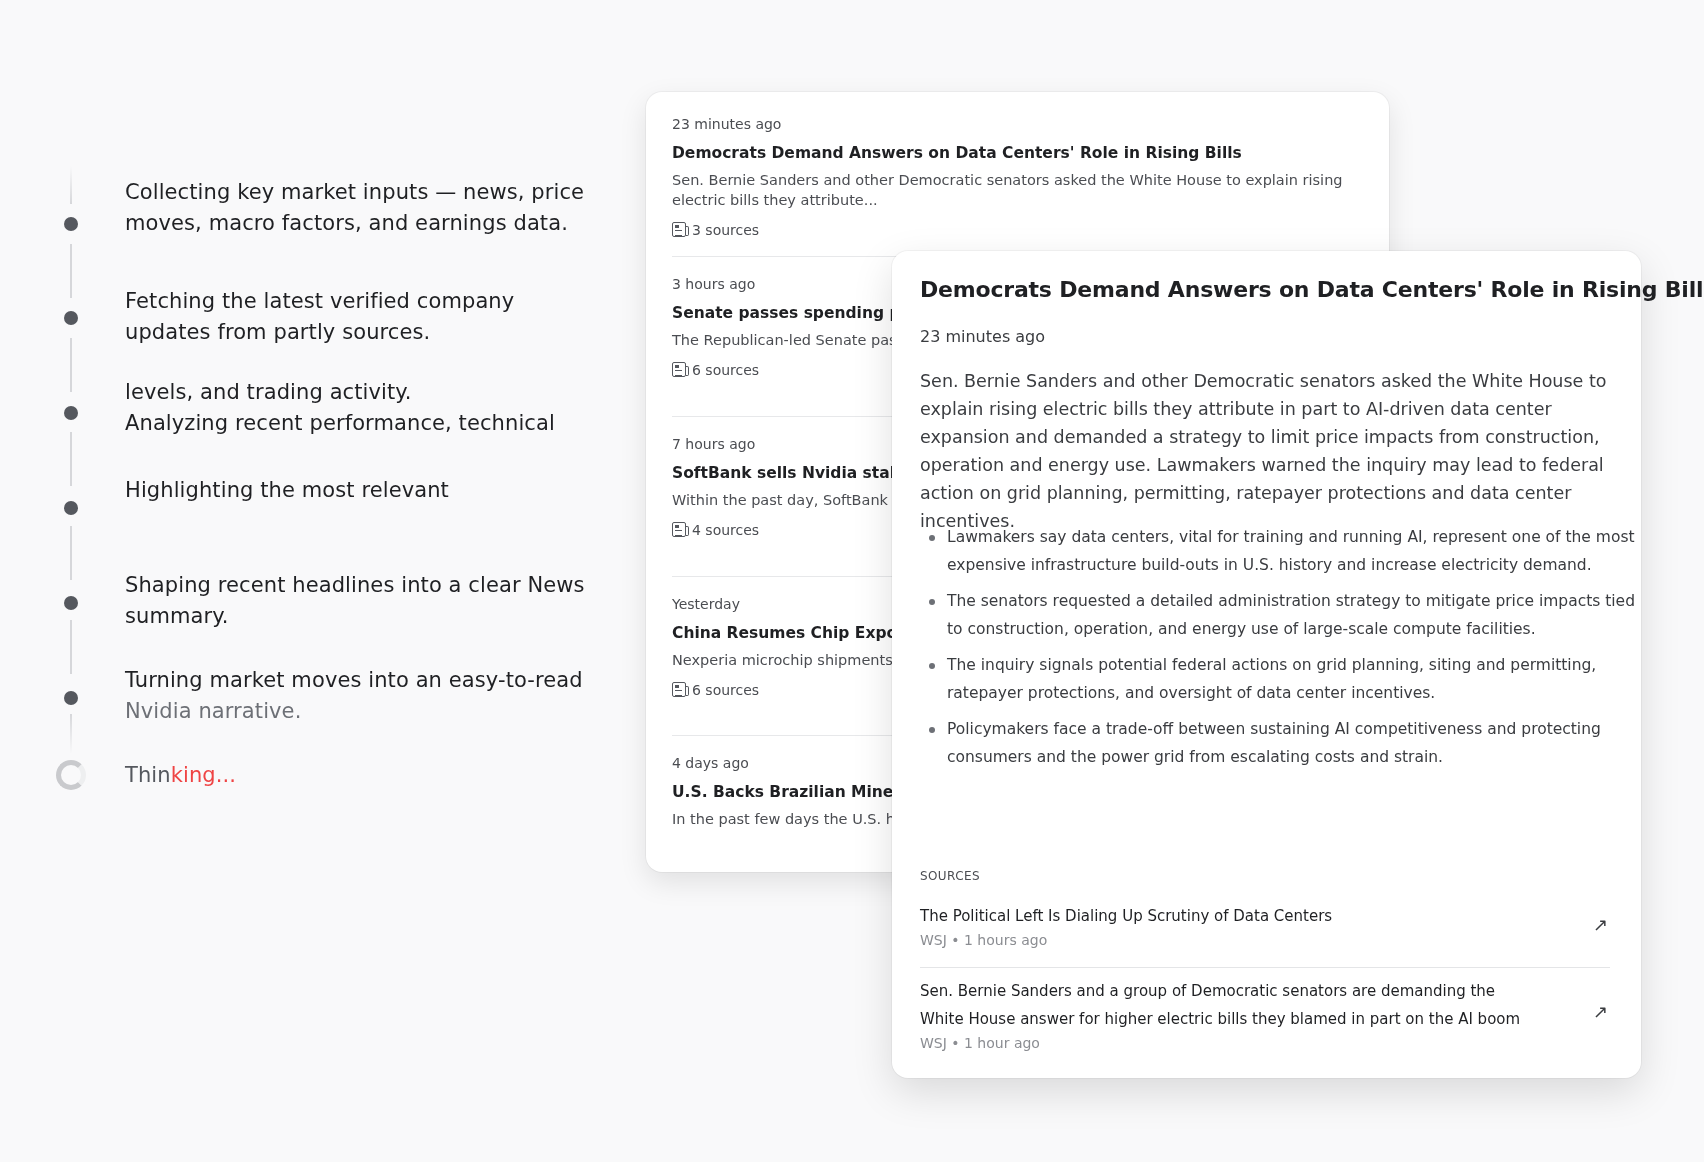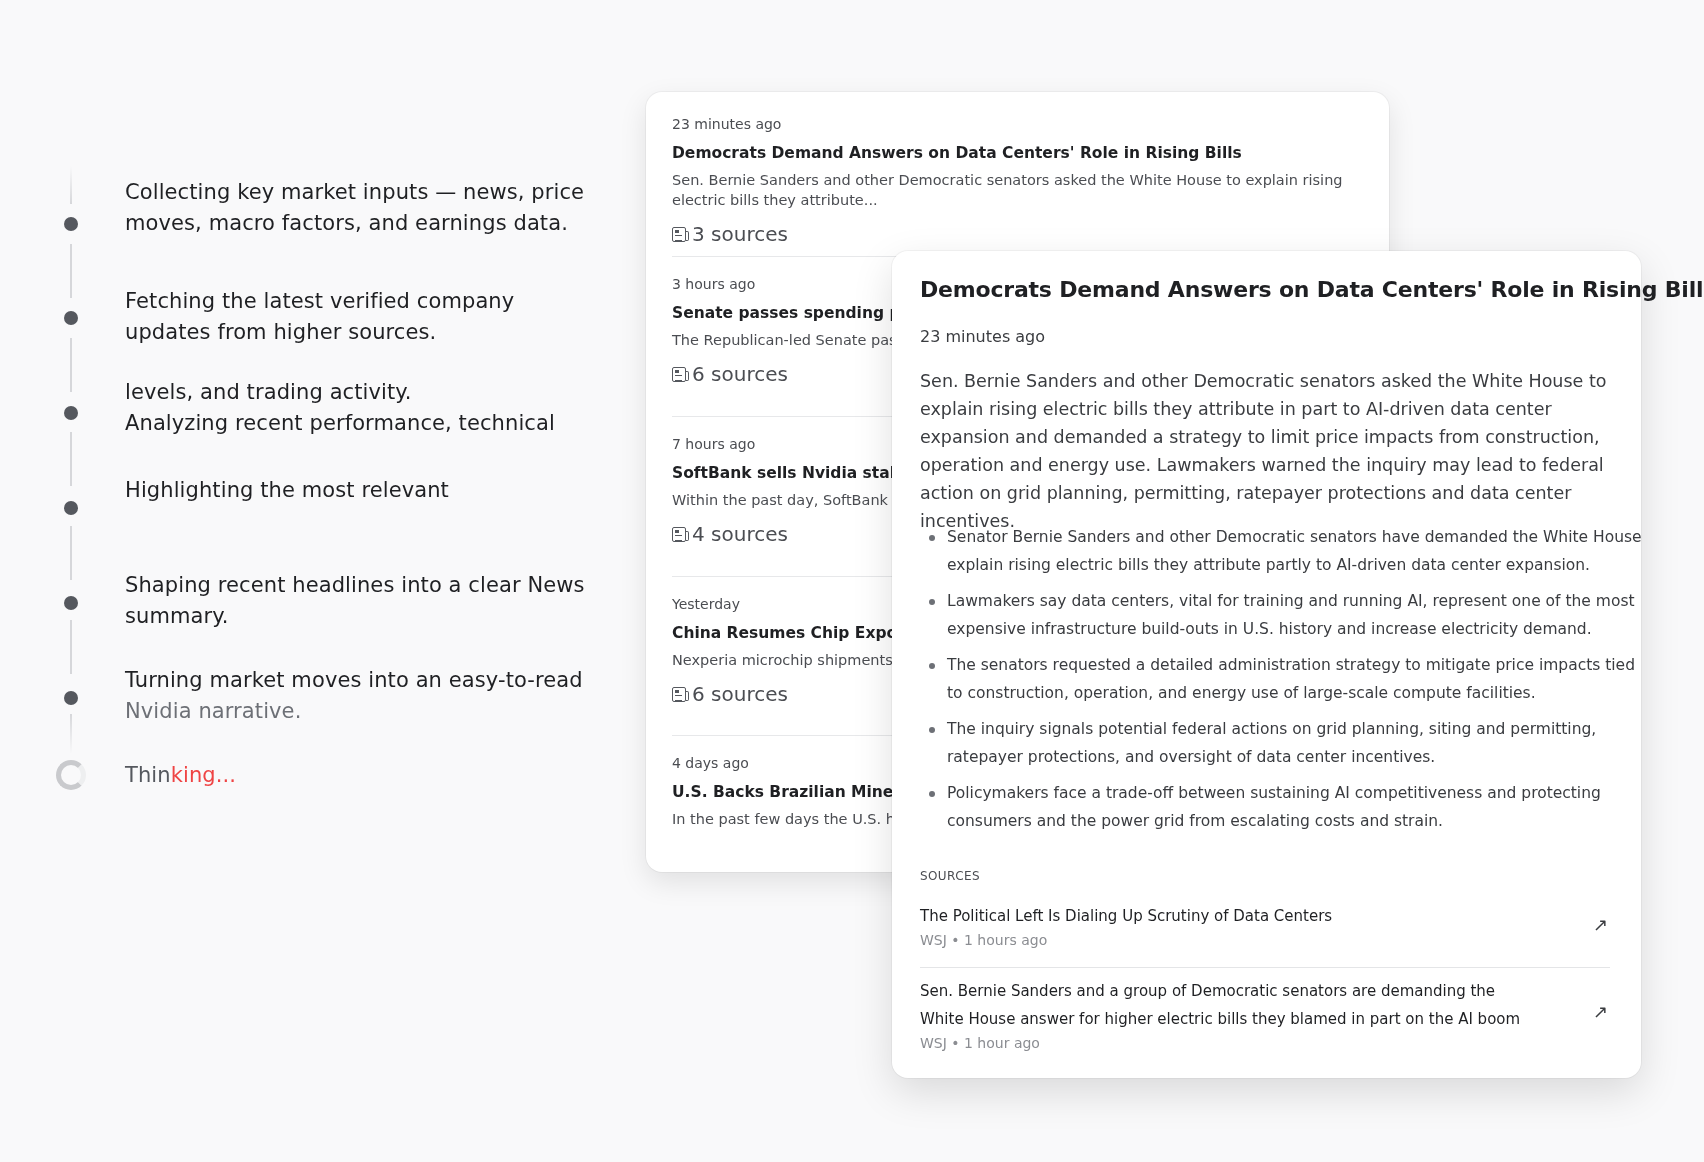--- a/index.html
+++ b/index.html
@@ -38,21 +38,21 @@
     background:#fff; border-radius:16px;
     box-shadow:0 10px 28px rgba(0,0,0,0.10), 0 0 0 1px rgba(0,0,0,0.04);
     overflow:hidden;
   }
   .news-item {
     position:absolute; left:26px; width:690px;
   }
   .news-item .time { font-size:14px; color:#4b4d52; height:20px; line-height:20px; }
   .news-item .title { font-size:15.5px; font-weight:bold; color:#1f2023; margin-top:8px; line-height:22px; white-space:nowrap; }
   .news-item .summary { font-size:14.5px; color:#4b4d52; line-height:20px; margin-top:6px; width:690px; }
-  .news-item .sources { display:flex; align-items:center; gap:6px; font-size:20px; color:#4b4d52; margin-top:12px; }
+  .news-item .sources { display:flex; gap:6px; font-size:14px; color:#4b4d52; margin-top:12px; }
   .news-item .divider { position:absolute; left:0; width:690px; height:1px; background:#e7e8ea; }
   .doc-icon {
     width:14px; height:15px; border:1.4px solid #55585e; border-radius:2px; box-sizing:border-box;
     position:relative; flex:none;
   }
   .doc-icon::before {
     content:""; position:absolute; left:2px; top:2px; width:4px; height:3px; background:#55585e;
   }
   .doc-icon::after {
     content:""; position:absolute; left:2px; top:7px; width:7px; height:4px;
@@ -95,21 +95,21 @@
     <div class="tl-dot" style="top:57px;"></div>
     <div class="tl-text" style="top:17px;">
       <div>Collecting key market inputs — news, price</div>
       <div>moves, macro factors, and earnings data.</div>
     </div>
   </div>
   <div class="tl-step" style="top:0;">
     <div class="tl-dot" style="top:151px;"></div>
     <div class="tl-text" style="top:126px;">
       <div>Fetching the latest verified company</div>
-      <div>updates from higher sources.</div>
+      <div>updates from partly sources.</div>
     </div>
   </div>
   <div class="tl-step" style="top:0;">
     <div class="tl-dot" style="top:246px;"></div>
     <div class="tl-text" style="top:217px;">
       <div>levels, and trading activity.</div>
       <div>Analyzing recent performance, technical</div>
     </div>
   </div>
   <div class="tl-step" style="top:0;">
@@ -206,21 +206,20 @@
     <div class="title">U.S. Backs Brazilian Mine to W</div>
     <div class="summary">In the past few days the U.S. has... backing a Brazilian...</div>
   </div>
 </div>
 
 <div class="detail">
   <div class="d-title">Democrats Demand Answers on Data Centers' Role in Rising Bills</div>
   <div class="d-time">23 minutes ago</div>
   <div class="d-body">Sen. Bernie Sanders and other Democratic senators asked the White House to explain rising electric bills they attribute in part to AI-driven data center expansion and demanded a strategy to limit price impacts from construction, operation and energy use. Lawmakers warned the inquiry may lead to federal action on grid planning, permitting, ratepayer protections and data center incentives.</div>
   <ul class="d-bullets">
-    <li>Senator Bernie Sanders and other Democratic senators have demanded the White House explain rising electric bills they attribute partly to AI-driven data center expansion.</li>
     <li>Lawmakers say data centers, vital for training and running AI, represent one of the most expensive infrastructure build-outs in U.S. history and increase electricity demand.</li>
     <li>The senators requested a detailed administration strategy to mitigate price impacts tied to construction, operation, and energy use of large-scale compute facilities.</li>
     <li>The inquiry signals potential federal actions on grid planning, siting and permitting, ratepayer protections, and oversight of data center incentives.</li>
     <li>Policymakers face a trade-off between sustaining AI competitiveness and protecting consumers and the power grid from escalating costs and strain.</li>
   </ul>
   <div class="src-label">SOURCES</div>
 
   <div class="src-item" style="top:651px;">
     <div class="s-title">The Political Left Is Dialing Up Scrutiny of Data Centers</div>
     <div class="s-meta">WSJ • 1 hours ago</div>

